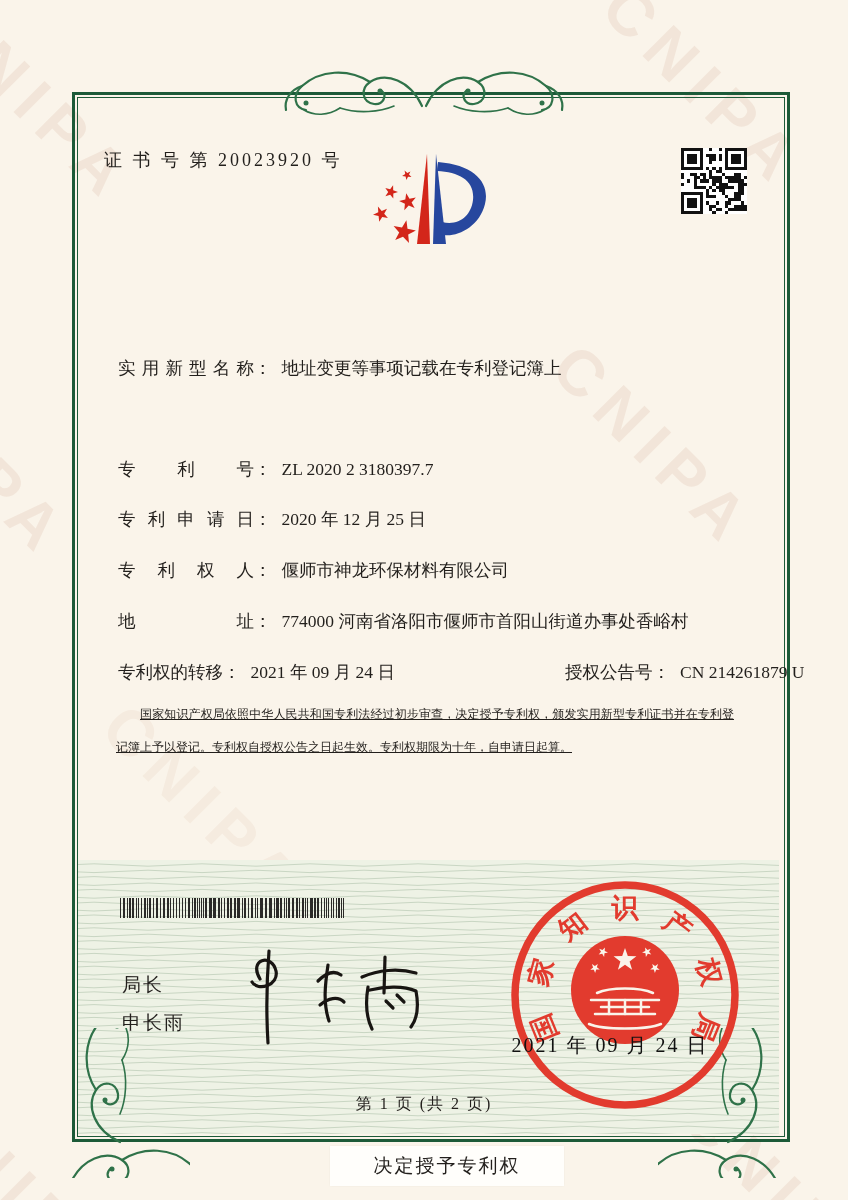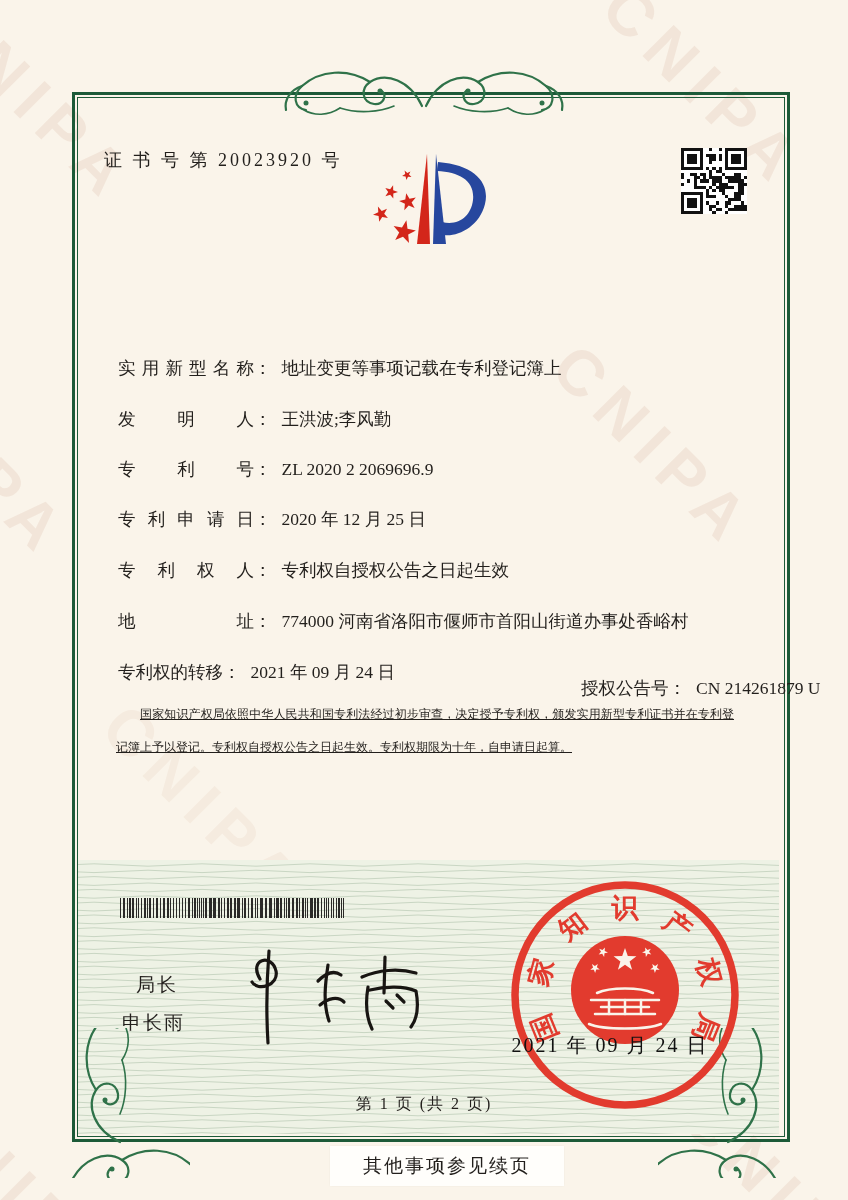--- a/index.html
+++ b/index.html
@@ -18,29 +18,29 @@
   .waveband{position:absolute;left:77px;top:860px;width:702px;height:274px;background:#eef2e5;overflow:hidden;}
   
   .certline{position:absolute;left:104px;top:148px;font-size:18px;letter-spacing:3px;}
   .logo{position:absolute;left:336px;top:134px;}
   .qr{position:absolute;left:681px;top:148px;}
   .title{position:absolute;left:0;top:252px;width:848px;text-align:center;font-size:38px;font-weight:bold;letter-spacing:9px;}
   
   .frow{position:absolute;left:118px;font-size:17.5px;white-space:nowrap;}
   .flabel{display:inline-block;width:136px;text-align:justify;text-align-last:justify;vertical-align:top;}
   .fvalue{margin-left:10px;}
-  .grant-right{position:absolute;left:447px;top:16px;margin-left:16px;}
+  .grant-right{position:absolute;left:447px;top:0;}
   
   .paras{position:absolute;left:116px;top:698px;width:618px;font-size:12px;line-height:33px;text-align:justify;text-decoration:underline;}
   .paras p{margin:0;text-indent:2em;}
   
   .barcode{position:absolute;left:120px;top:898px;height:20px;display:flex;align-items:stretch;}
   .barcode i{display:block;background:#2b2a28;}
   
-  .sig-title{position:absolute;left:136px;top:972px;font-size:19px;letter-spacing:2px;}
+  .sig-title{position:absolute;left:122px;top:972px;font-size:19px;letter-spacing:2px;}
   .sig-name{position:absolute;left:122px;top:1010px;font-size:19px;letter-spacing:2px;}
   .sig-hand{position:absolute;left:222px;top:945px;}
   
   .sealwrap{position:absolute;left:503px;top:878px;}
   .seal-date{position:absolute;left:490px;top:1032px;width:240px;text-align:center;font-size:20px;letter-spacing:2px;color:#111;}
   
   .pagenum{position:absolute;left:0;top:1094px;width:848px;text-align:center;font-size:16px;letter-spacing:2px;}
   .contbox{position:absolute;left:330px;top:1146px;width:234px;height:40px;line-height:40px;background:#fffefb;
            text-align:center;font-size:19px;letter-spacing:2px;box-shadow:0 0 2px rgba(0,0,0,0.05);}
 </style>
@@ -274,31 +274,28 @@
       <rect x="19" y="19" width="1" height="1" fill="#111"></rect>
       <rect x="20" y="19" width="1" height="1" fill="#111"></rect>
       <rect x="10" y="20" width="1" height="1" fill="#111"></rect>
       <rect x="14" y="20" width="1" height="1" fill="#111"></rect>
     </svg>
 
 
   <div class="frow" style="top:356px">
     <span class="flabel">实用新型名称</span><span>：</span><span class="fvalue">地址变更等事项记载在专利登记簿上</span>
   </div>
-  <div class="frow" style="top:407px">
-    <span class="flabel">发明人</span><span>：</span><span class="fvalue">王洪波;李风勤</span>
-  </div>
   <div class="frow" style="top:457px">
-    <span class="flabel">专利号</span><span>：</span><span class="fvalue">ZL 2020 2 2069696.9</span>
+    <span class="flabel">专利号</span><span>：</span><span class="fvalue">ZL 2020 2 3180397.7</span>
   </div>
   <div class="frow" style="top:507px">
     <span class="flabel">专利申请日</span><span>：</span><span class="fvalue">2020 年 12 月 25 日</span>
   </div>
   <div class="frow" style="top:558px">
-    <span class="flabel">专利权人</span><span>：</span><span class="fvalue">专利权自授权公告之日起生效</span>
+    <span class="flabel">专利权人</span><span>：</span><span class="fvalue">偃师市神龙环保材料有限公司</span>
   </div>
   <div class="frow" style="top:609px">
     <span class="flabel">地址</span><span>：</span><span class="fvalue">774000 河南省洛阳市偃师市首阳山街道办事处香峪村</span>
   </div>
 
   <div class="frow" style="top:660px;left:118px;width:620px">
     <span>专利权的转移</span><span>：</span><span class="fvalue">2021 年 09 月 24 日</span>
     <span class="grant-right">
       <span>授权公告号</span><span>：</span><span class="fvalue">CN 214261879 U</span>
     </span>
@@ -430,15 +427,15 @@
             <polygon points="142.1,69.4 142.3,73.0 139.0,74.4 142.5,75.3 142.9,78.9 144.8,75.8 148.3,76.6 146.0,73.8 147.8,70.7 144.5,72.1" fill="#faf4ea"></polygon>
             <polygon points="94.8,85.9 91.9,88.0 88.9,86.0 90.1,89.4 87.3,91.7 90.9,91.7 92.1,95.0 93.2,91.6 96.8,91.4 93.9,89.3" fill="#faf4ea"></polygon>
             <polygon points="149.2,85.9 150.1,89.3 147.2,91.4 150.8,91.6 151.9,95.0 153.1,91.7 156.7,91.7 153.9,89.4 155.1,86.0 152.1,88.0" fill="#faf4ea"></polygon>
           </g>
       </g>
     </svg>
   </div>
   <div class="seal-date">2021 年 09 月 24 日</div>
 
   <div class="pagenum">第 1 页 (共 2 页)</div>
-  <div class="contbox">其他事项参见续页</div>
+  <div class="contbox">决定授予专利权</div>
 
 </div>
 
 </body></html>

